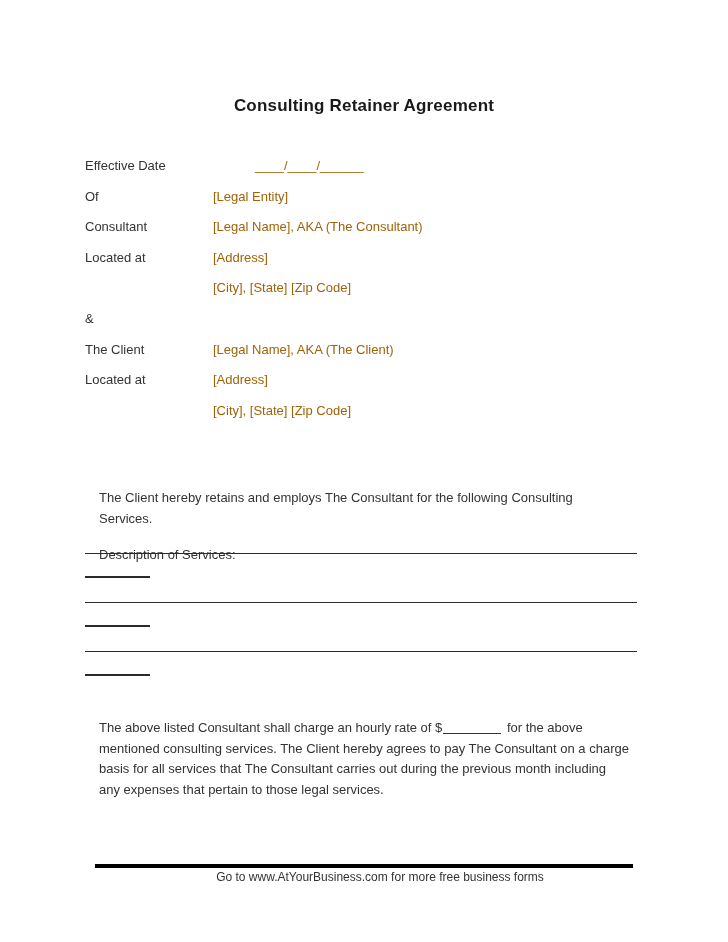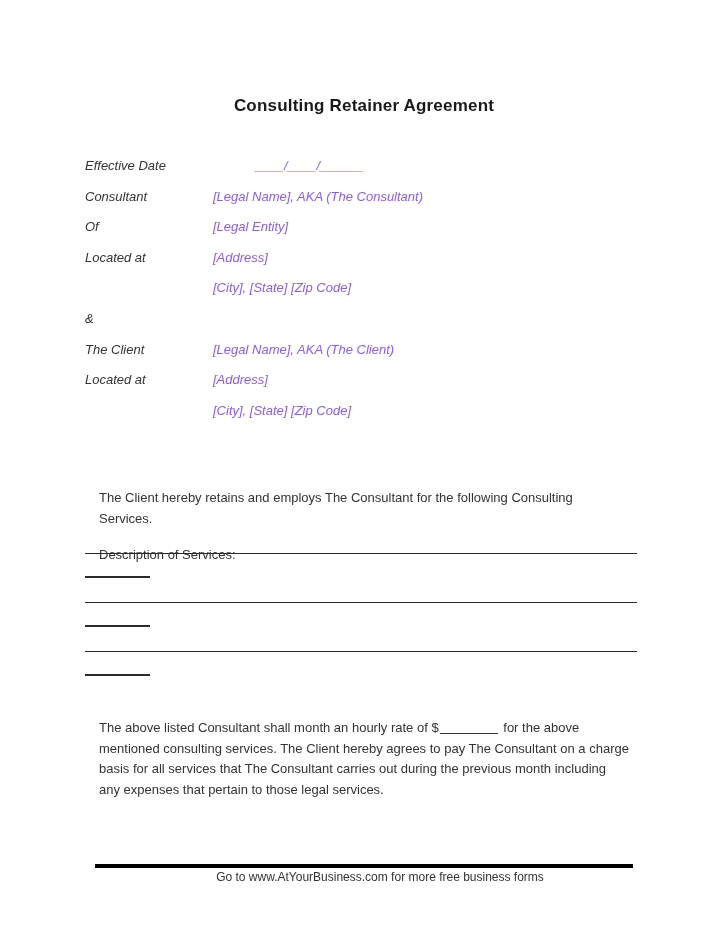--- a/index.html
+++ b/index.html
@@ -34,37 +34,36 @@
     color: #1a1a1a;
     letter-spacing: 0.2px;
   }
 
   
   .form-block {
     position: absolute;
     left: 85px;
     top: 158px;
     width: 560px;
-    font-style: italic;
   }
   .form-row {
     display: flex;
     align-items: baseline;
     height: 30.6px;
   }
   .row-label {
     width: 128px;
     flex: 0 0 128px;
     font-size: 13px;
     color: #333333;
     white-space: nowrap;
   }
   .row-value {
     font-size: 13px;
-    color: #8b5cf6;
+    color: #a16207;
     white-space: nowrap;
   }
   .row-value.date-blank {
     margin-left: 42px;
     letter-spacing: 0px;
   }
 
   
   .body-section {
     position: absolute;
@@ -149,27 +148,27 @@
   <h1 class="doc-title">Consulting Retainer Agreement</h1>
 
   <div class="form-block">
 
     <div class="form-row">
       <span class="row-label">Effective Date</span>
       <span class="row-value date-blank">____/____/______</span>
     </div>
 
     <div class="form-row">
+      <span class="row-label">Of</span>
+      <span class="row-value">[Legal Entity]</span>
+    </div>
+
+    <div class="form-row">
       <span class="row-label">Consultant</span>
       <span class="row-value">[Legal Name], AKA (The Consultant)</span>
-    </div>
-
-    <div class="form-row">
-      <span class="row-label">Of</span>
-      <span class="row-value">[Legal Entity]</span>
     </div>
 
     <div class="form-row">
       <span class="row-label">Located at</span>
       <span class="row-value">[Address]</span>
     </div>
 
     <div class="form-row">
       <span class="row-label"></span>
       <span class="row-value">[City], [State] [Zip Code]</span>
@@ -211,19 +210,19 @@
       <div class="rule-long"></div>
       <div class="rule-short"></div>
     </div>
     <div class="rule-group">
       <div class="rule-long"></div>
       <div class="rule-short"></div>
     </div>
   </div>
 
   <div class="rate-section">
-    <p class="para"><span>The above listed Consultant shall month an hourly rate of $</span><span class="inline-blank"></span><span> for the above mentioned consulting services. The Client hereby agrees to pay The Consultant on a charge basis for all services that The Consultant carries out during the previous month including any expenses that pertain to those legal services.</span></p>
+    <p class="para"><span>The above listed Consultant shall charge an hourly rate of $</span><span class="inline-blank"></span><span> for the above mentioned consulting services. The Client hereby agrees to pay The Consultant on a charge basis for all services that The Consultant carries out during the previous month including any expenses that pertain to those legal services.</span></p>
   </div>
 
   <div class="footer-rule"></div>
   <div class="footer-text">Go to www.AtYourBusiness.com for more free business forms</div>
 
 </div>
 
 </body></html>

